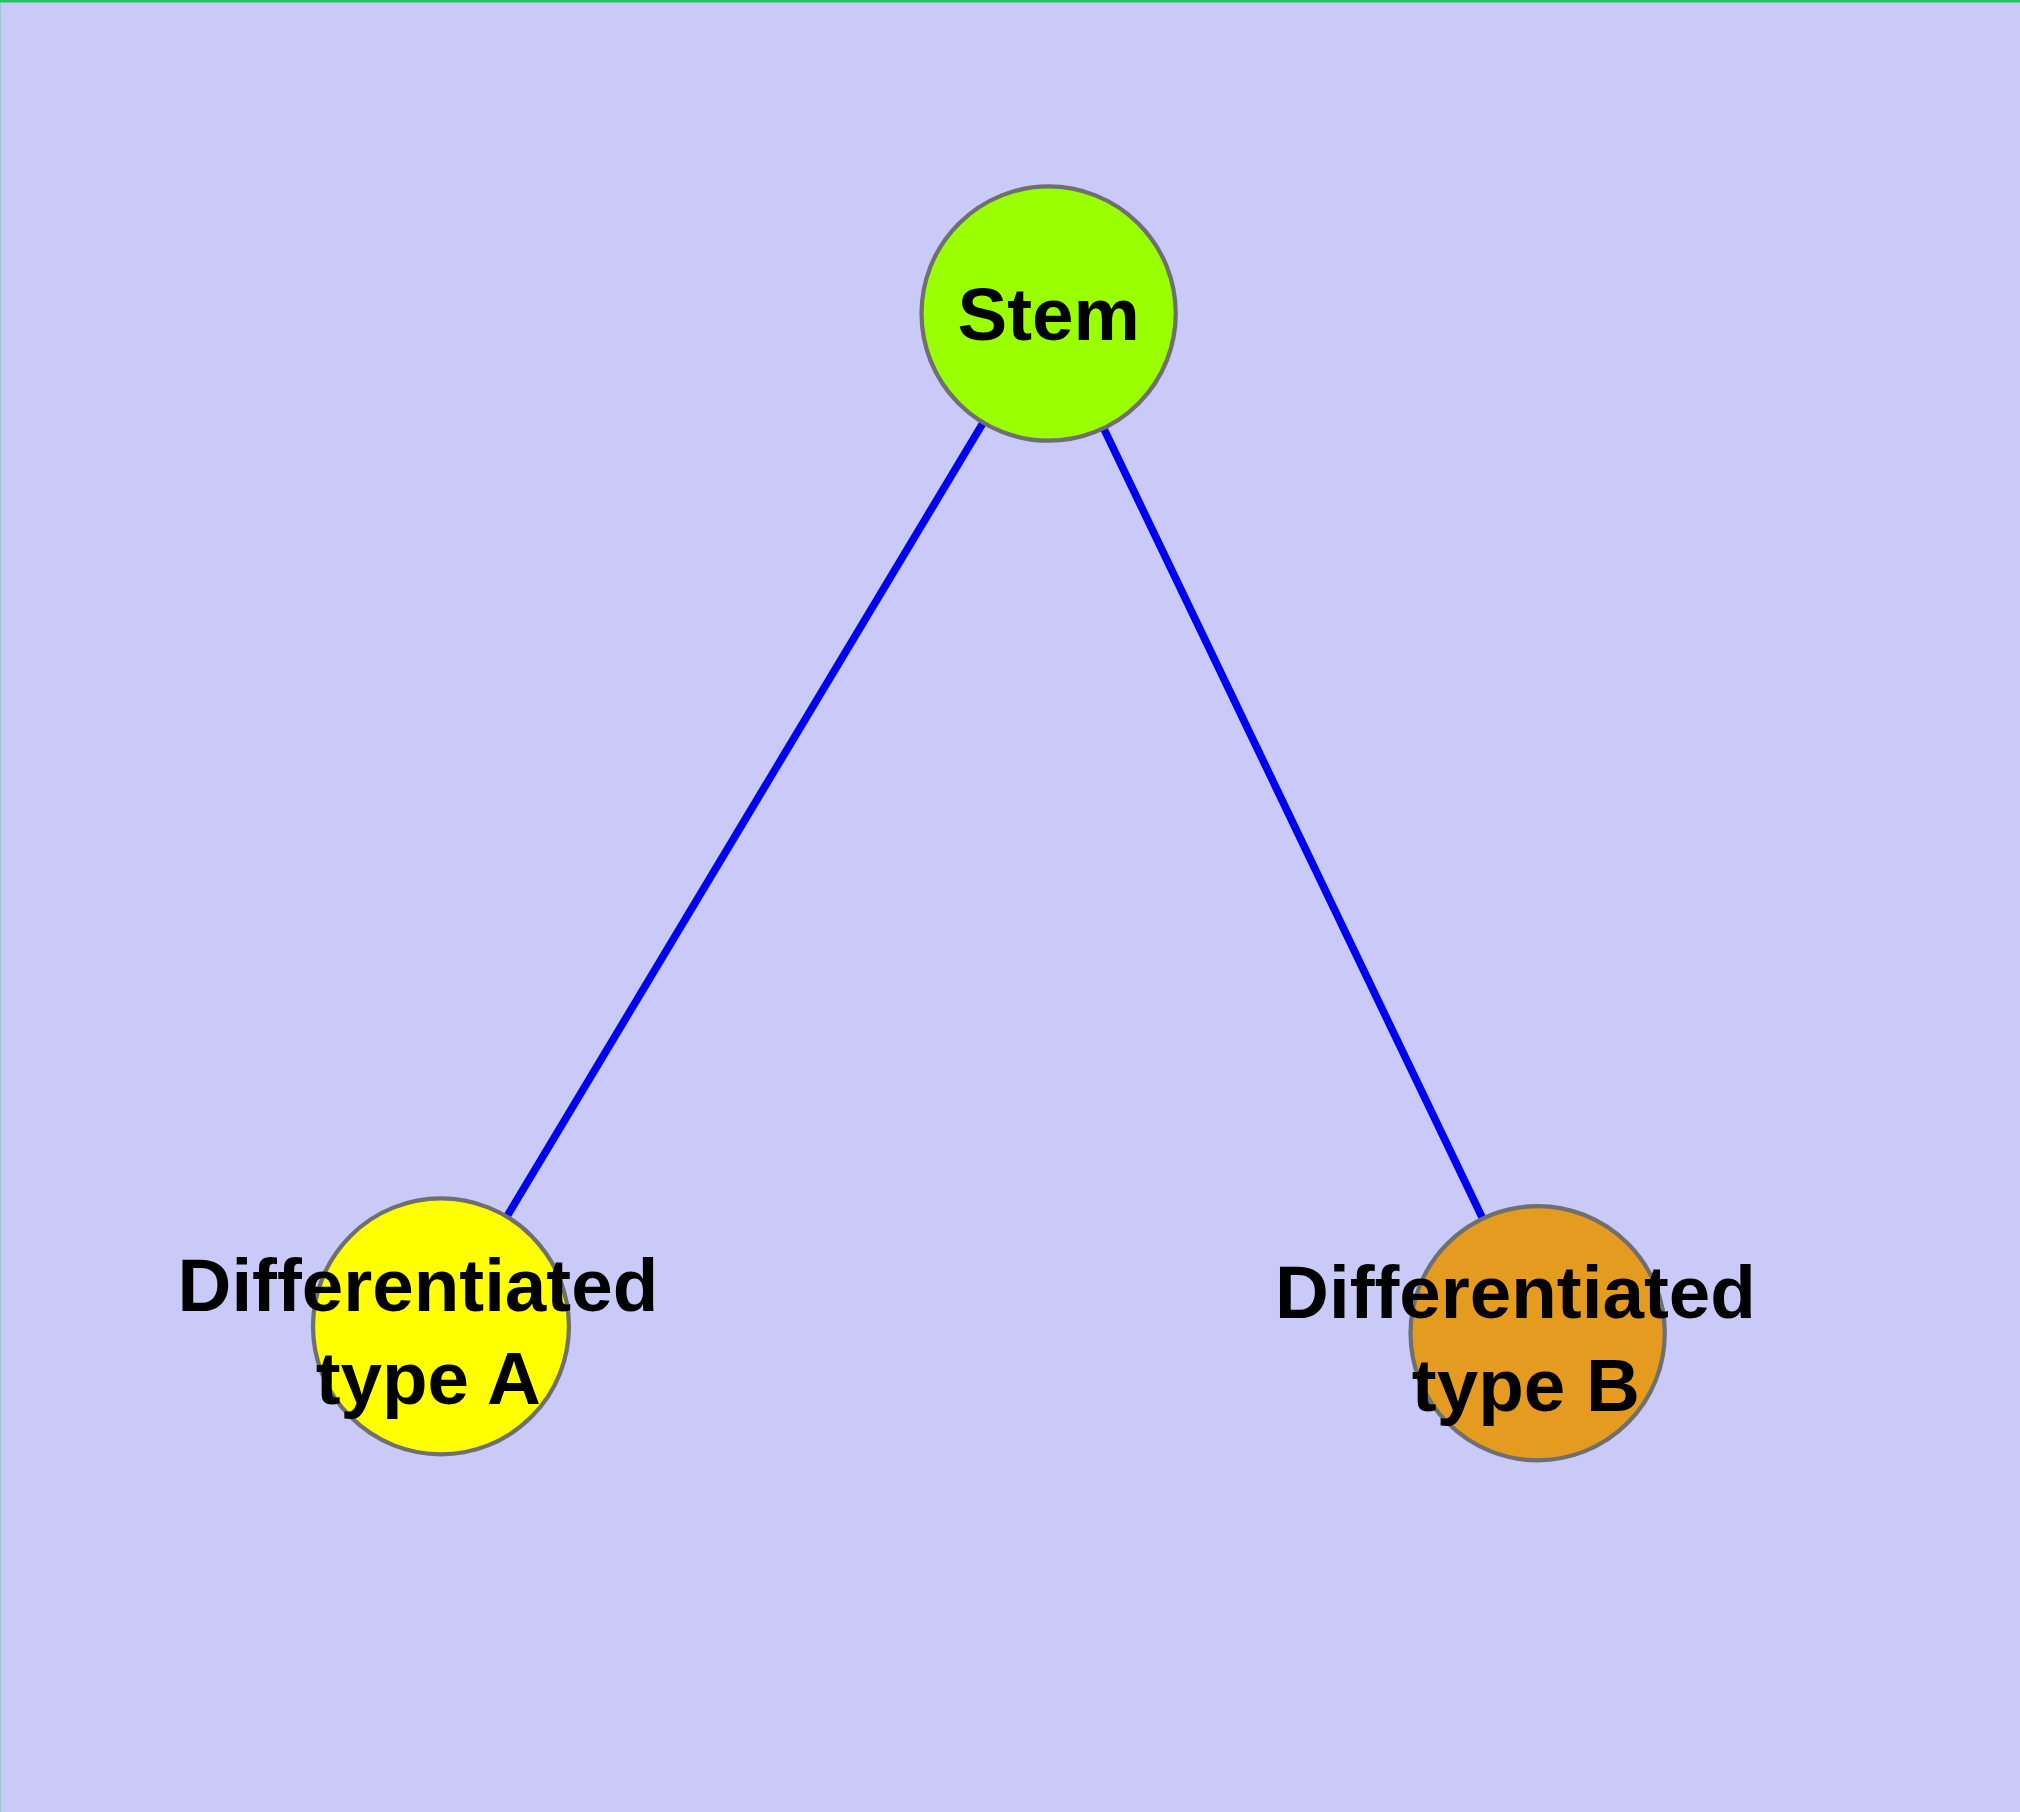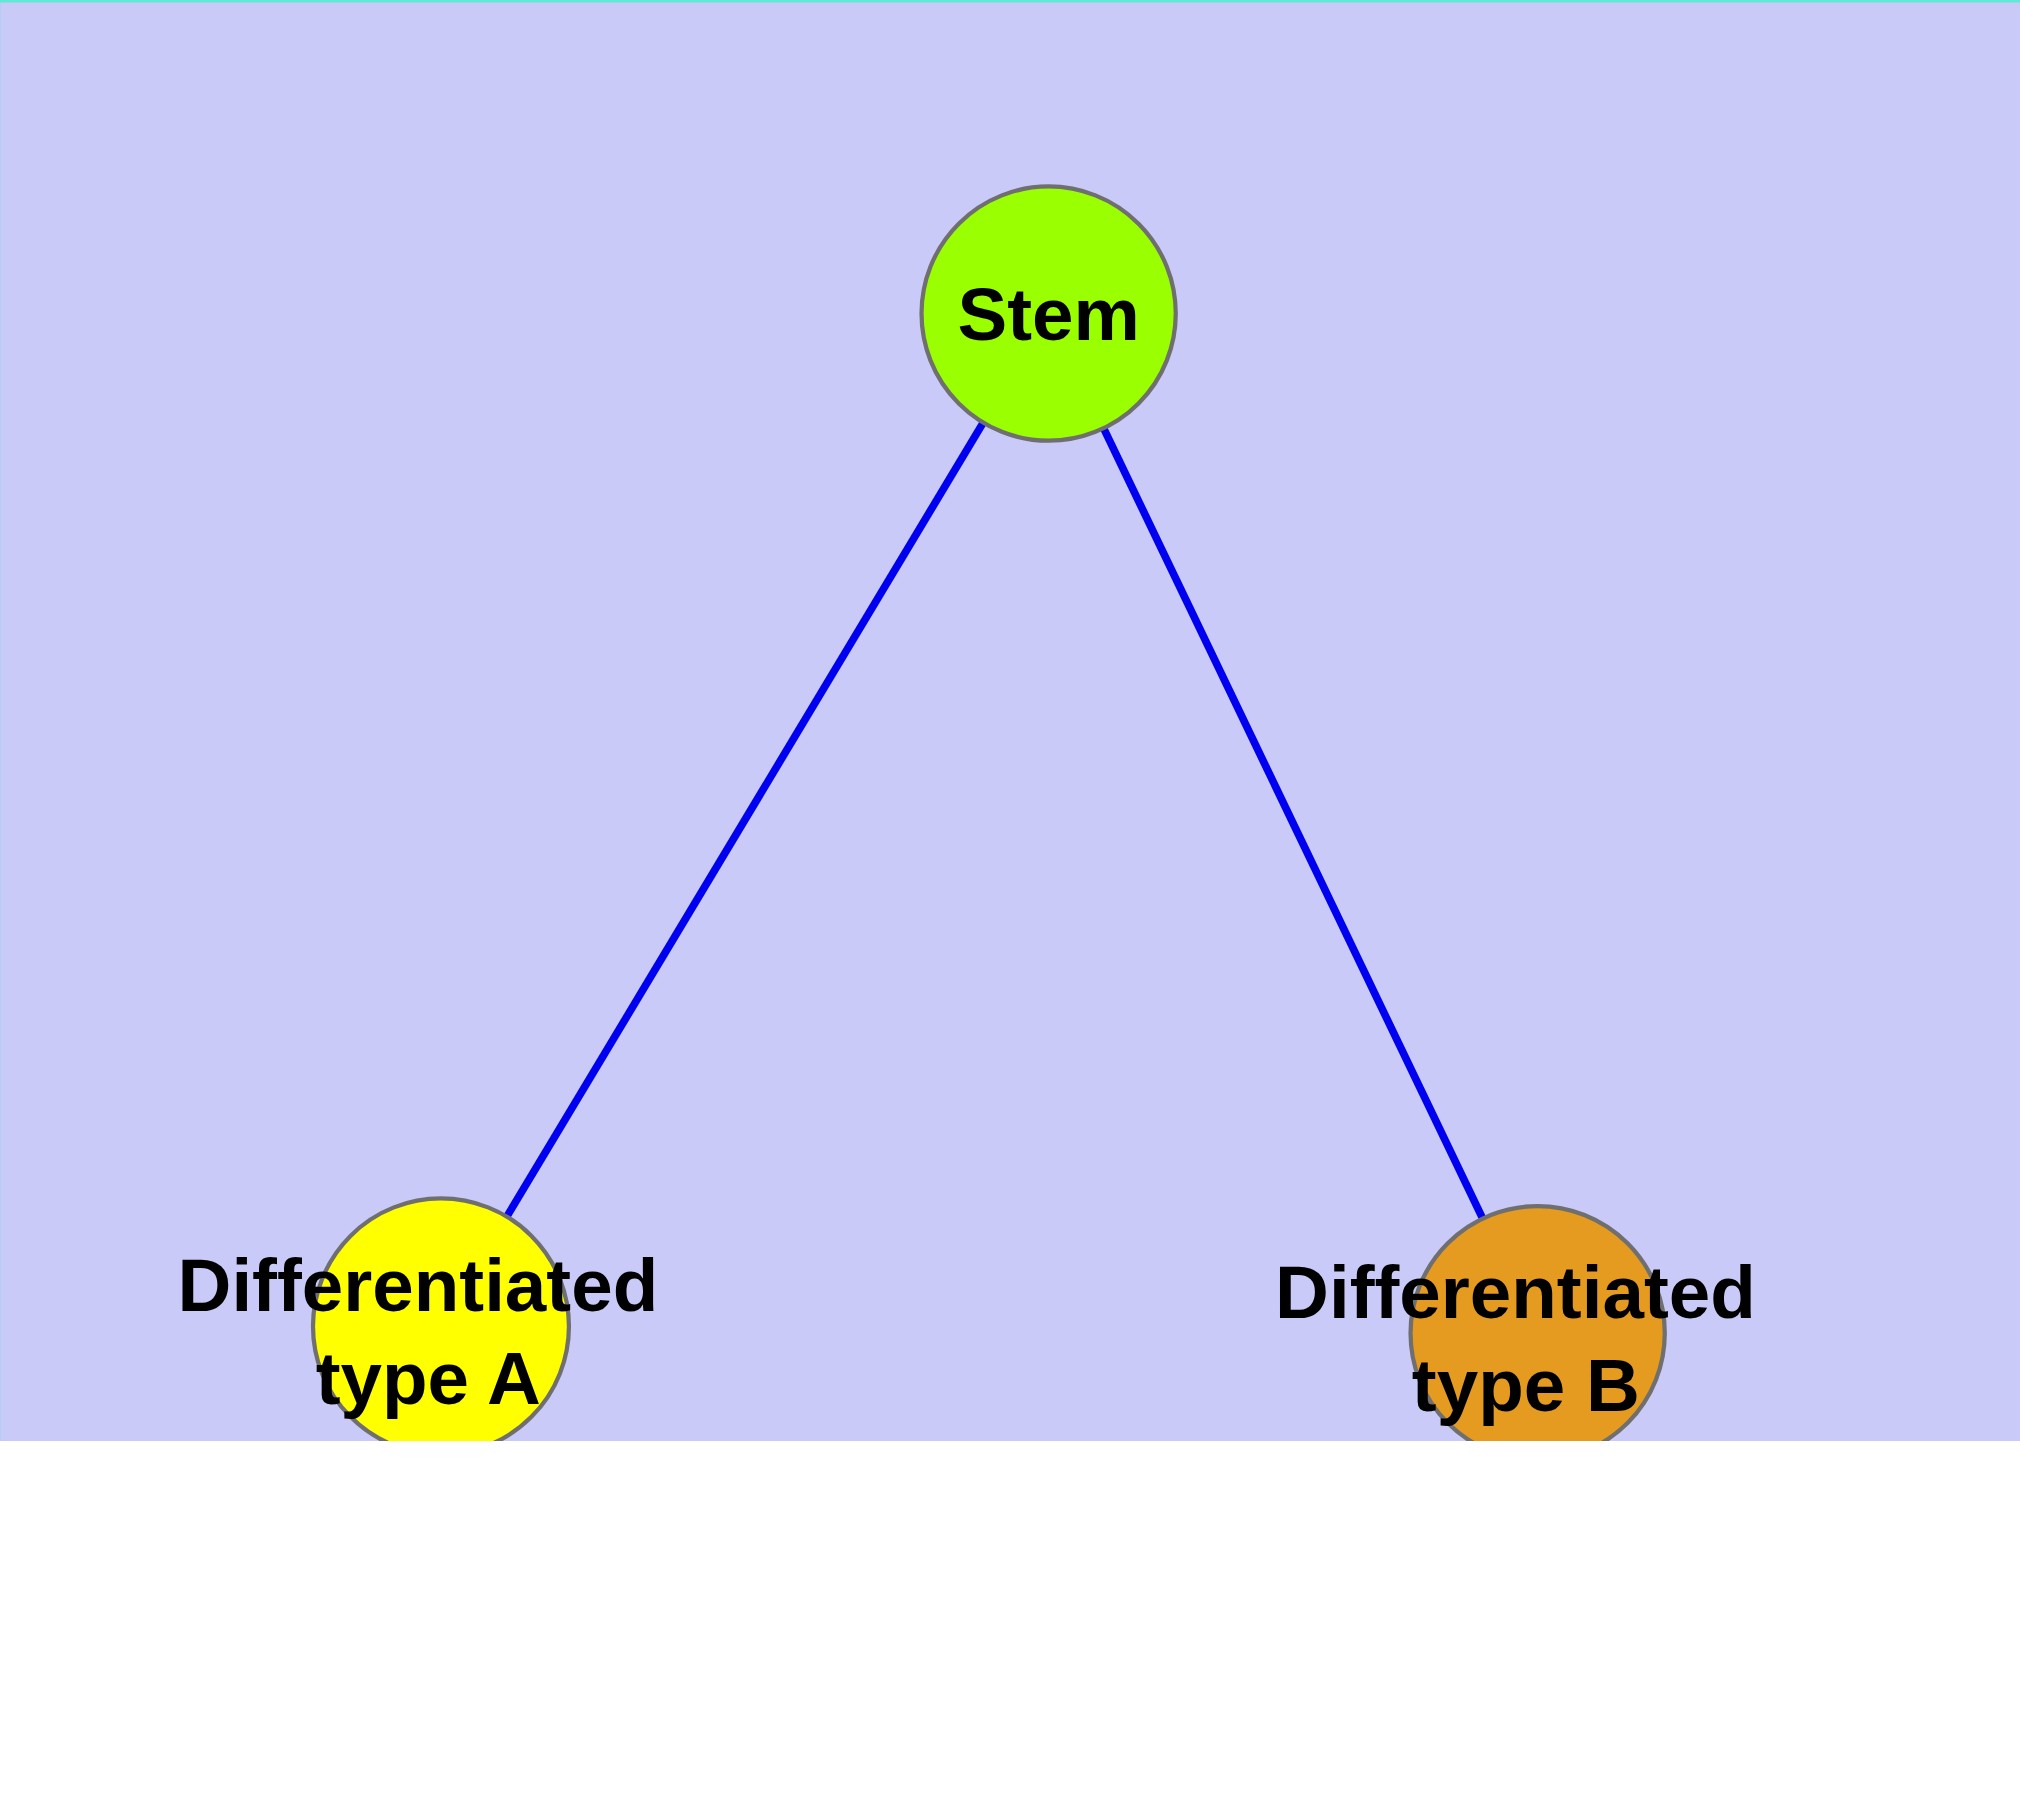--- a/index.html
+++ b/index.html
@@ -4,23 +4,23 @@
 <style>
   html, body {
     margin: 0;
     padding: 0;
     background: #ffffff;
     font-family: "Liberation Sans", sans-serif;
   }
   .stage {
     position: relative;
     width: 2021px;
-    height: 1441px;
+    height: 1812px;
     overflow: hidden;
-    background: #5eead4;
+    background: #22c55e;
     text-align: right;
   }
   svg {
     display: block;
   }
   .node-label {
     font-family: "Liberation Sans", "DejaVu Sans", sans-serif;
     font-weight: bold;
     font-size: 88px;
   }

